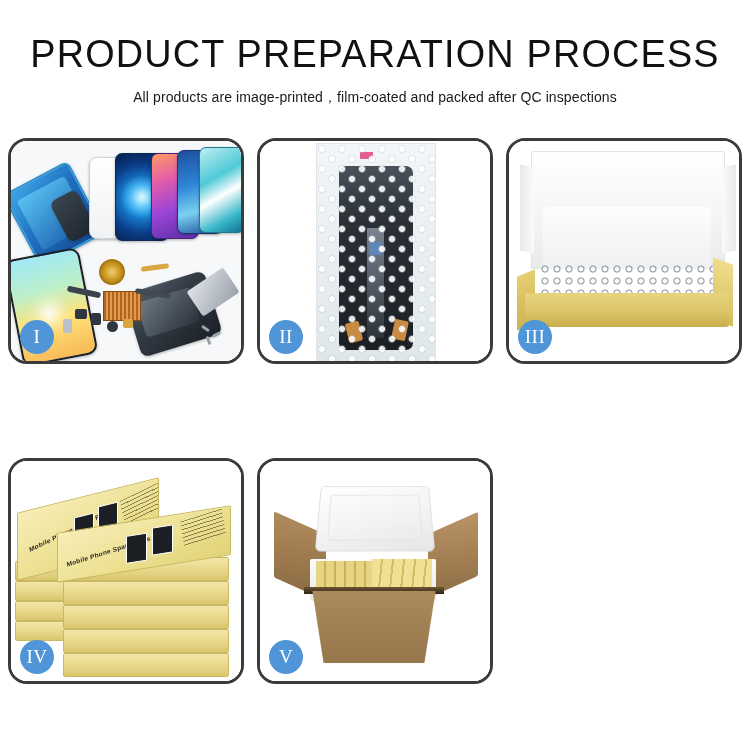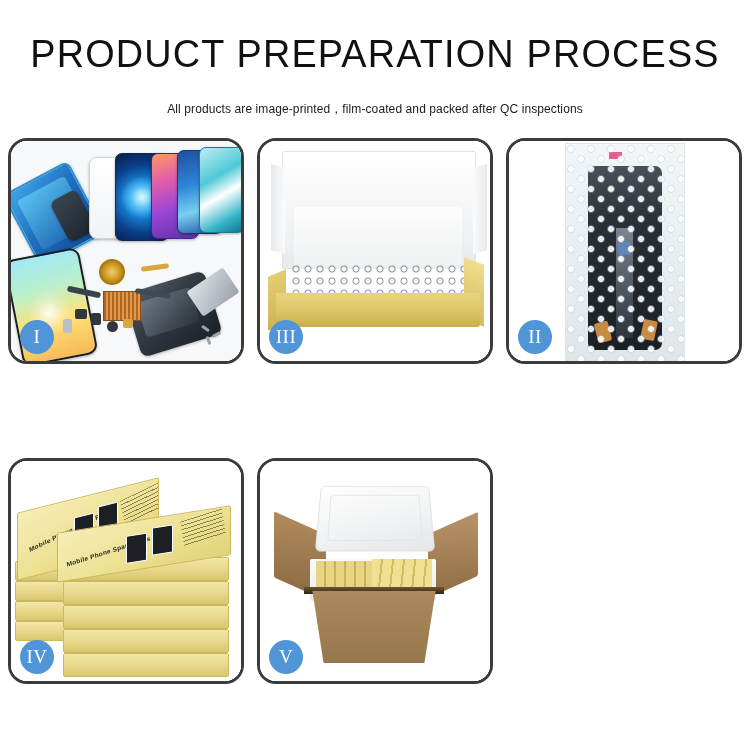--- a/index.html
+++ b/index.html
@@ -27,26 +27,26 @@
     font-size: 39px;
     font-weight: 400;
     letter-spacing: 1.2px;
     line-height: 44px;
     color: #111111;
     transform: scaleX(0.97);
     white-space: nowrap;
   }
   .page-subtitle {
     font-family: "Liberation Sans", sans-serif;
-    font-size: 12px;
+    font-size: 14px;
     font-weight: 400;
     letter-spacing: 0.1px;
     line-height: 22px;
     color: #1a1a1a;
-    margin-top: 22px;
+    margin-top: 10px;
     white-space: nowrap;
   }
 
   
   .grid {
     position: absolute;
     left: 8px;
     top: 138px;
     width: 734px;
     display: grid;
@@ -415,45 +415,45 @@
         <span style="left:0;top:0;transform:rotate(35deg);"></span>
         <span style="left:11px;top:6px;transform:rotate(-25deg);"></span>
         <span style="left:3px;top:12px;transform:rotate(70deg);"></span>
       </div>
     </div>
     <div class="badge">I</div>
   </div>
 
   <div class="panel">
     <div class="panel-photo">
-      <div class="p3-bg"></div>
-      <div class="box3-lid"></div>
-      <div class="box3-foam"></div>
-      <div class="box3-bubble"></div>
-      <div class="box3-left-flap"></div>
-      <div class="box3-right-flap"></div>
-      <div class="box3-front"></div>
-    </div>
-    <div class="badge">III</div>
-  </div>
-
-  <div class="panel">
-    <div class="panel-photo">
       <div class="p2-bg"></div>
       <div class="bubble-bag">
         <div class="lcd"></div>
         <div class="lcd-flex"></div>
         <div class="lcd-conn"></div>
         <div class="lcd-pink"></div>
         <div class="lcd-tab" style="left:30px;top:178px;width:14px;height:20px;transform:rotate(-14deg);"></div>
         <div class="lcd-tab" style="right:28px;top:176px;width:14px;height:20px;transform:rotate(12deg);"></div>
         <div class="bubbles"></div>
       </div>
     </div>
     <div class="badge">II</div>
+  </div>
+
+  <div class="panel">
+    <div class="panel-photo">
+      <div class="p3-bg"></div>
+      <div class="box3-lid"></div>
+      <div class="box3-foam"></div>
+      <div class="box3-bubble"></div>
+      <div class="box3-left-flap"></div>
+      <div class="box3-right-flap"></div>
+      <div class="box3-front"></div>
+    </div>
+    <div class="badge">III</div>
   </div>
 
   <div class="panel">
     <div class="panel-photo">
       <div class="p4-bg"></div>
       <div class="stack">
 
         <div class="sbox" style="left:4px;top:100px;width:124px;height:18px;"></div>
         <div class="sbox" style="left:4px;top:120px;width:124px;height:18px;"></div>
         <div class="sbox" style="left:4px;top:140px;width:124px;height:18px;"></div>

